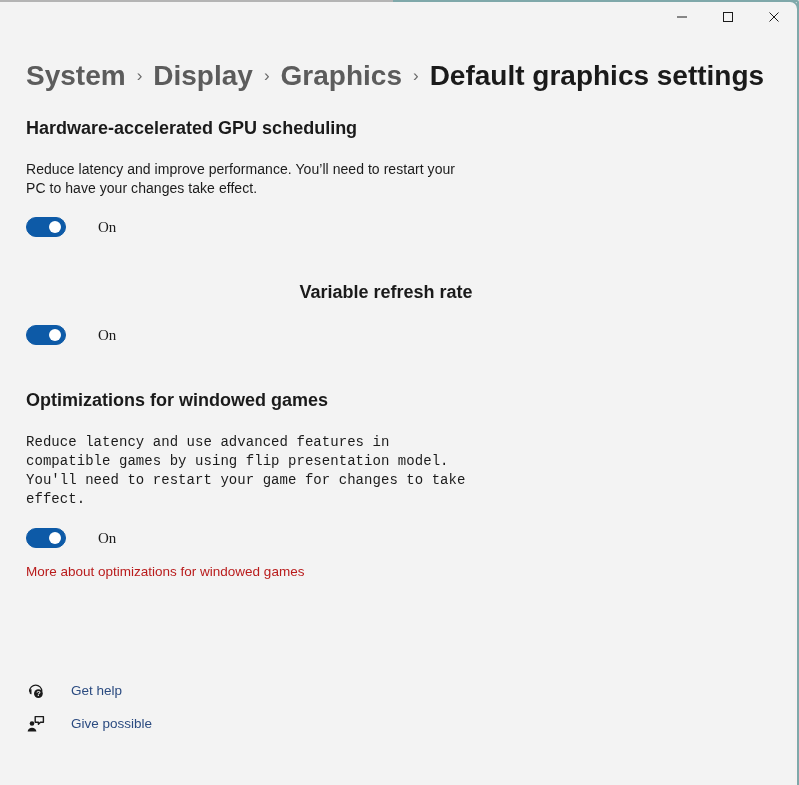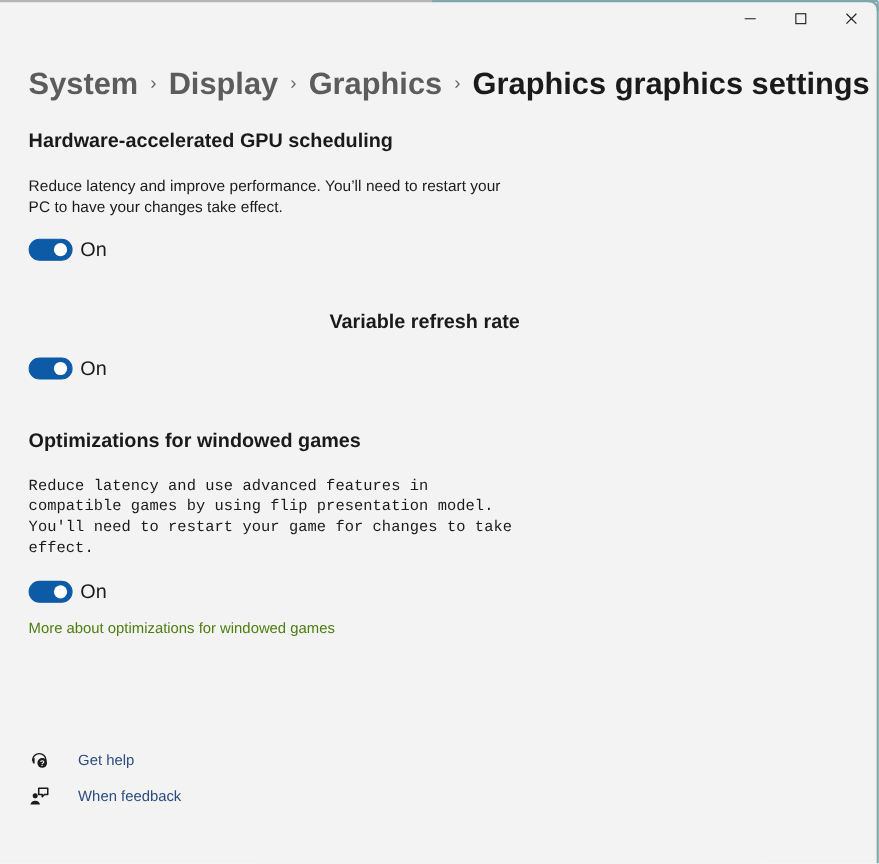--- a/index.html
+++ b/index.html
@@ -173,31 +173,32 @@
     position: absolute;
     top: 50%;
     right: 4px;
     transform: translateY(-50%);
     width: 12px;
     height: 12px;
     border-radius: 50%;
     background: #ffffff;
   }
   .toggle-label {
-    font-size: 18px;
+    font-size: 15px;
     color: #1b1b1b;
-    margin-left: 7px;
+    margin-left: 32px;
     line-height: 20px;
+    font-family: Liberation Serif, serif;
   }
 
   
   .inline-link {
     display: inline-block;
     font-size: 13.5px;
-    color: #4d7c0f;
+    color: #b91c1c;
     text-decoration: none;
     line-height: 18px;
     cursor: pointer;
   }
 
   
   .footer {
     position: absolute;
     left: 26px;
     top: 676px;
@@ -260,21 +261,21 @@
     </button>
   </div>
 
   <nav class="breadcrumb">
     <span class="crumb">System</span>
     <span class="crumb-sep">›</span>
     <span class="crumb">Display</span>
     <span class="crumb-sep">›</span>
     <span class="crumb">Graphics</span>
     <span class="crumb-sep">›</span>
-    <span class="crumb current">Graphics graphics settings</span>
+    <span class="crumb current">Default graphics settings</span>
   </nav>
 
   <main class="content">
 
     <section class="section">
       <h2 class="section-title" style="margin-bottom:20px;">Hardware-accelerated GPU scheduling</h2>
       <p class="section-desc" style="margin-bottom:19px;">Reduce latency and improve performance. You’ll need to restart your PC to have your changes take effect.</p>
       <div class="toggle-row" style="margin-bottom:43px;">
         <div class="toggle">
           <span class="knob"></span>
@@ -322,18 +323,18 @@
     </div>
 
     <div class="footer-item">
       <span class="footer-icon">
         <svg width="18" height="18" viewBox="0 0 18 18" aria-hidden="true">
           <path d="M8.2 1.6 h8.2 v5.6 h-3.0 l-2.0 2.1 v-2.1 h-3.2 z" fill="none" stroke="#1b1b1b" stroke-width="1.4" stroke-linejoin="round"></path>
           <circle cx="5.0" cy="8.5" r="2.3" fill="#1b1b1b"></circle>
           <path d="M0.6 16.4 a4.5 4.5 0 0 1 8.8 0 z" fill="#1b1b1b"></path>
         </svg>
       </span>
-      <span class="footer-text">When feedback</span>
+      <span class="footer-text">Give possible</span>
     </div>
 
   </div>
 
 </div>
 
 </body></html>

